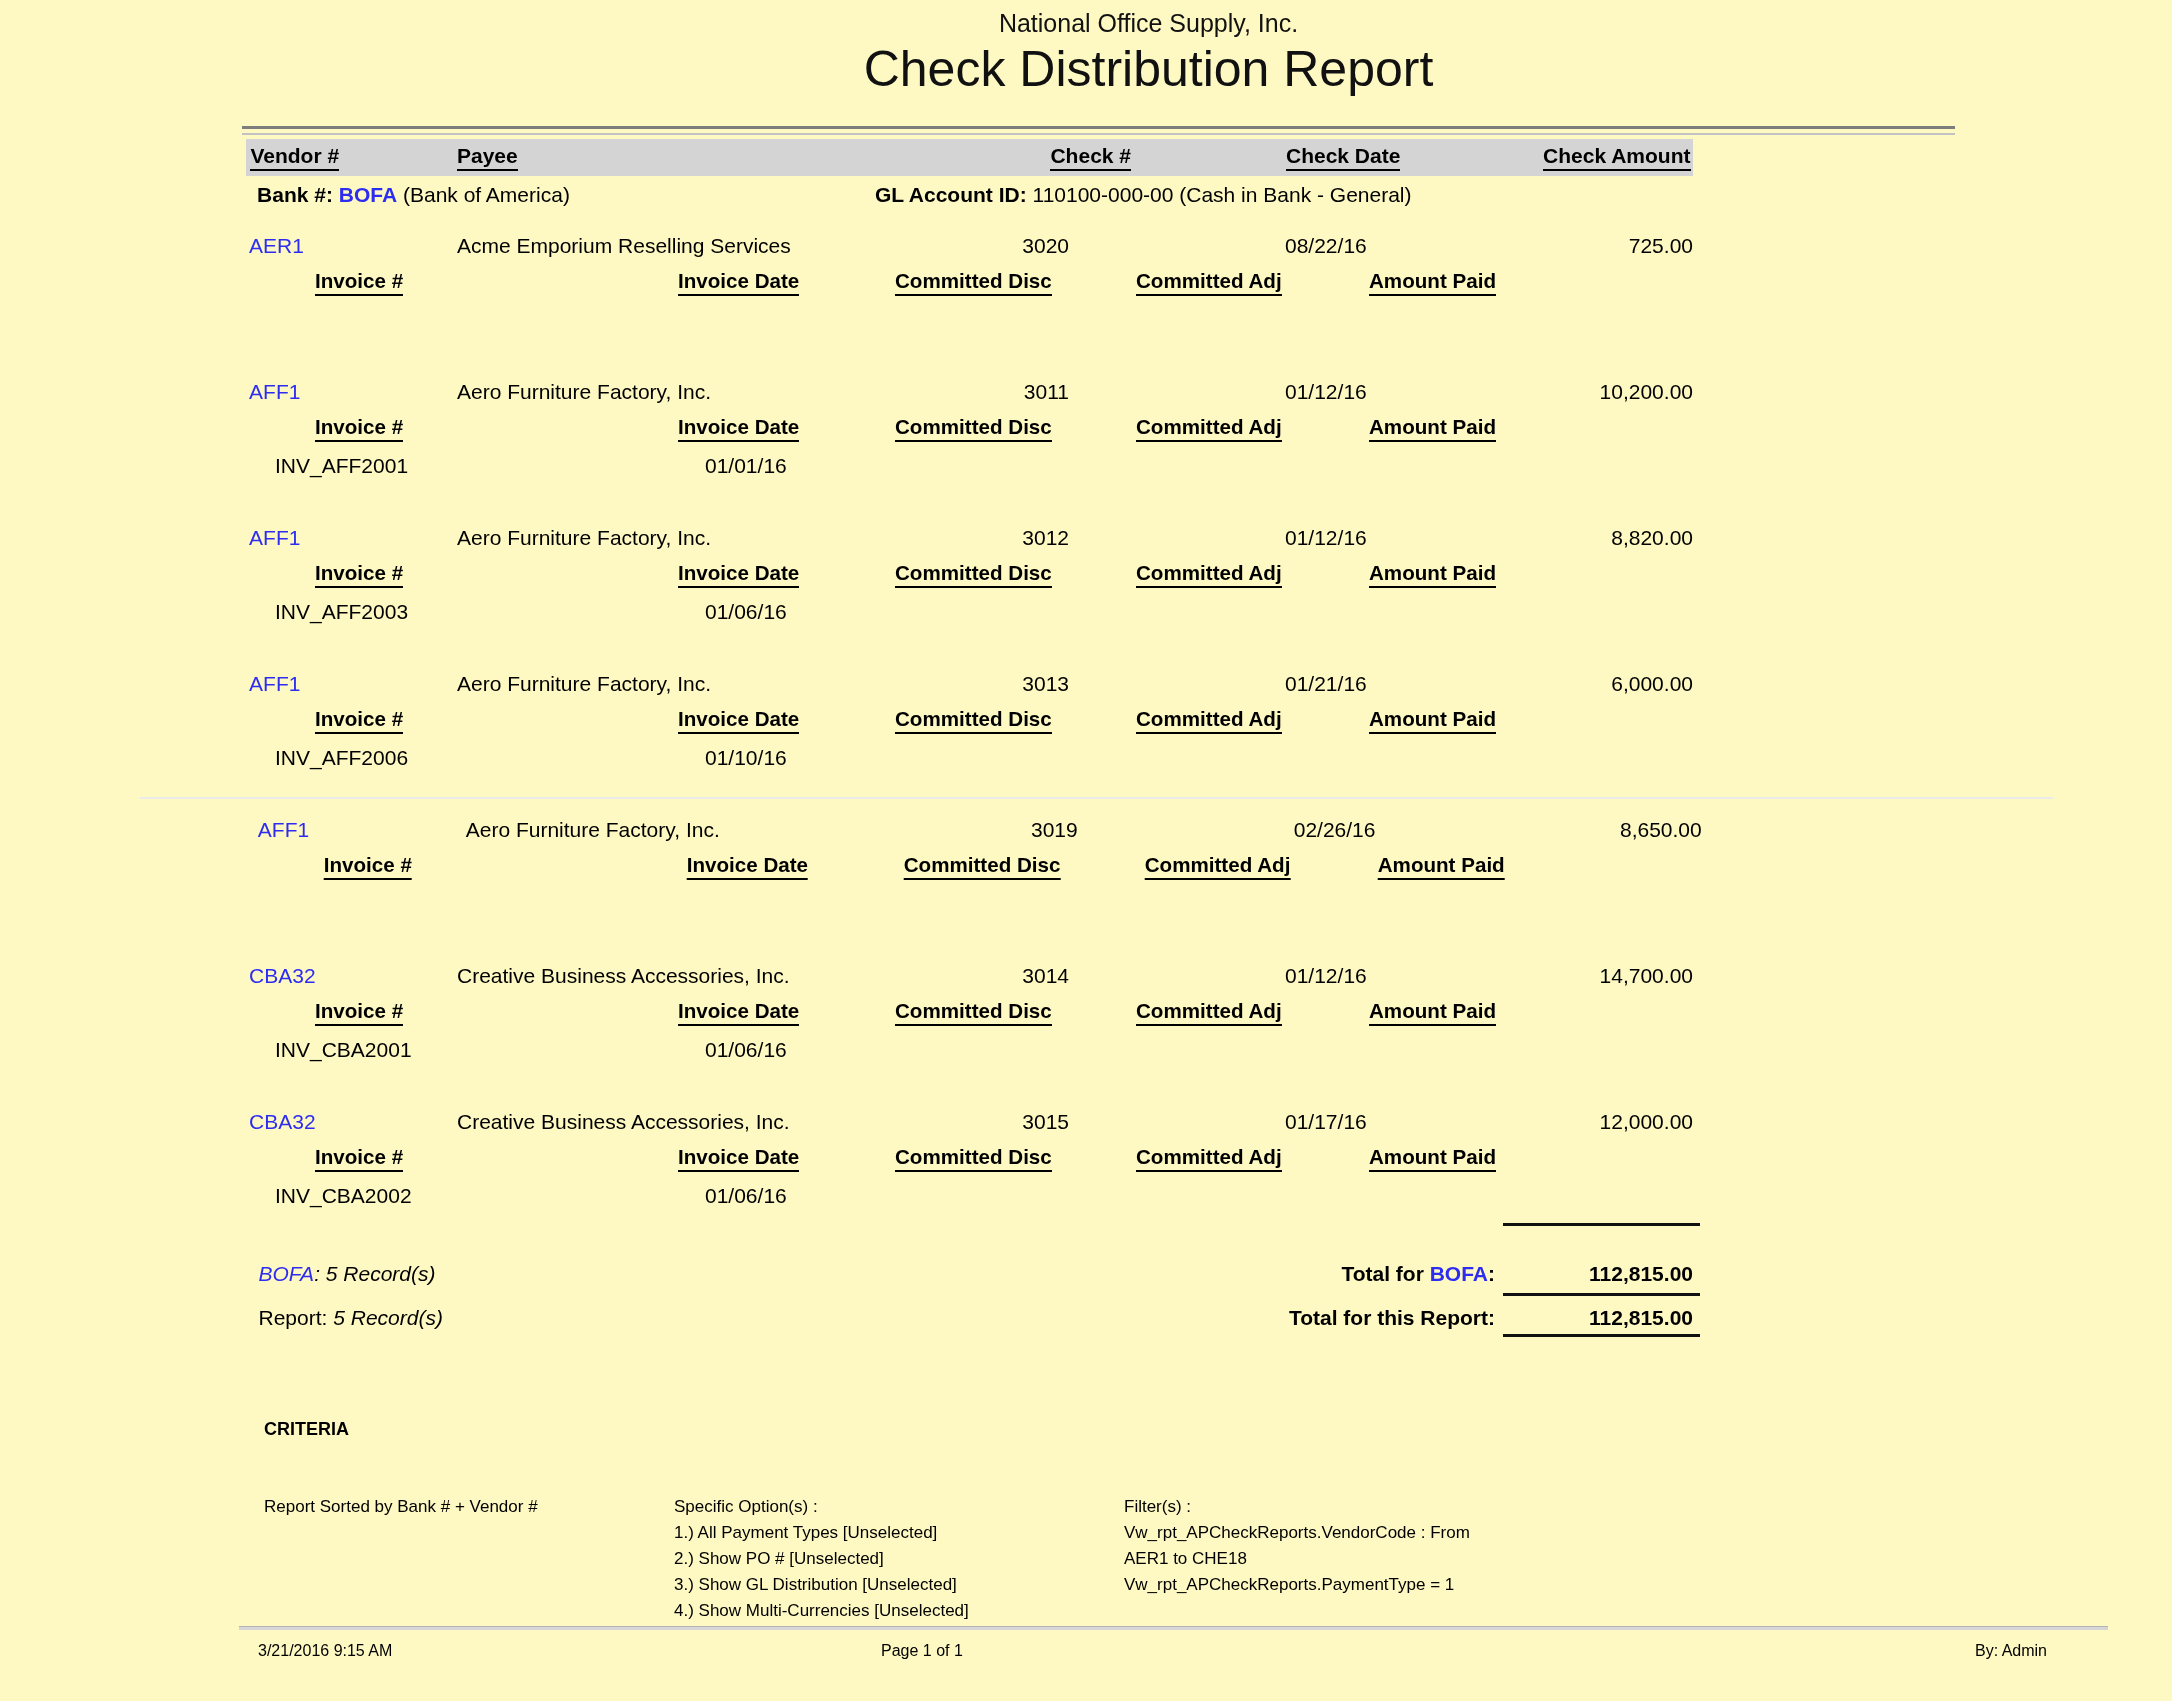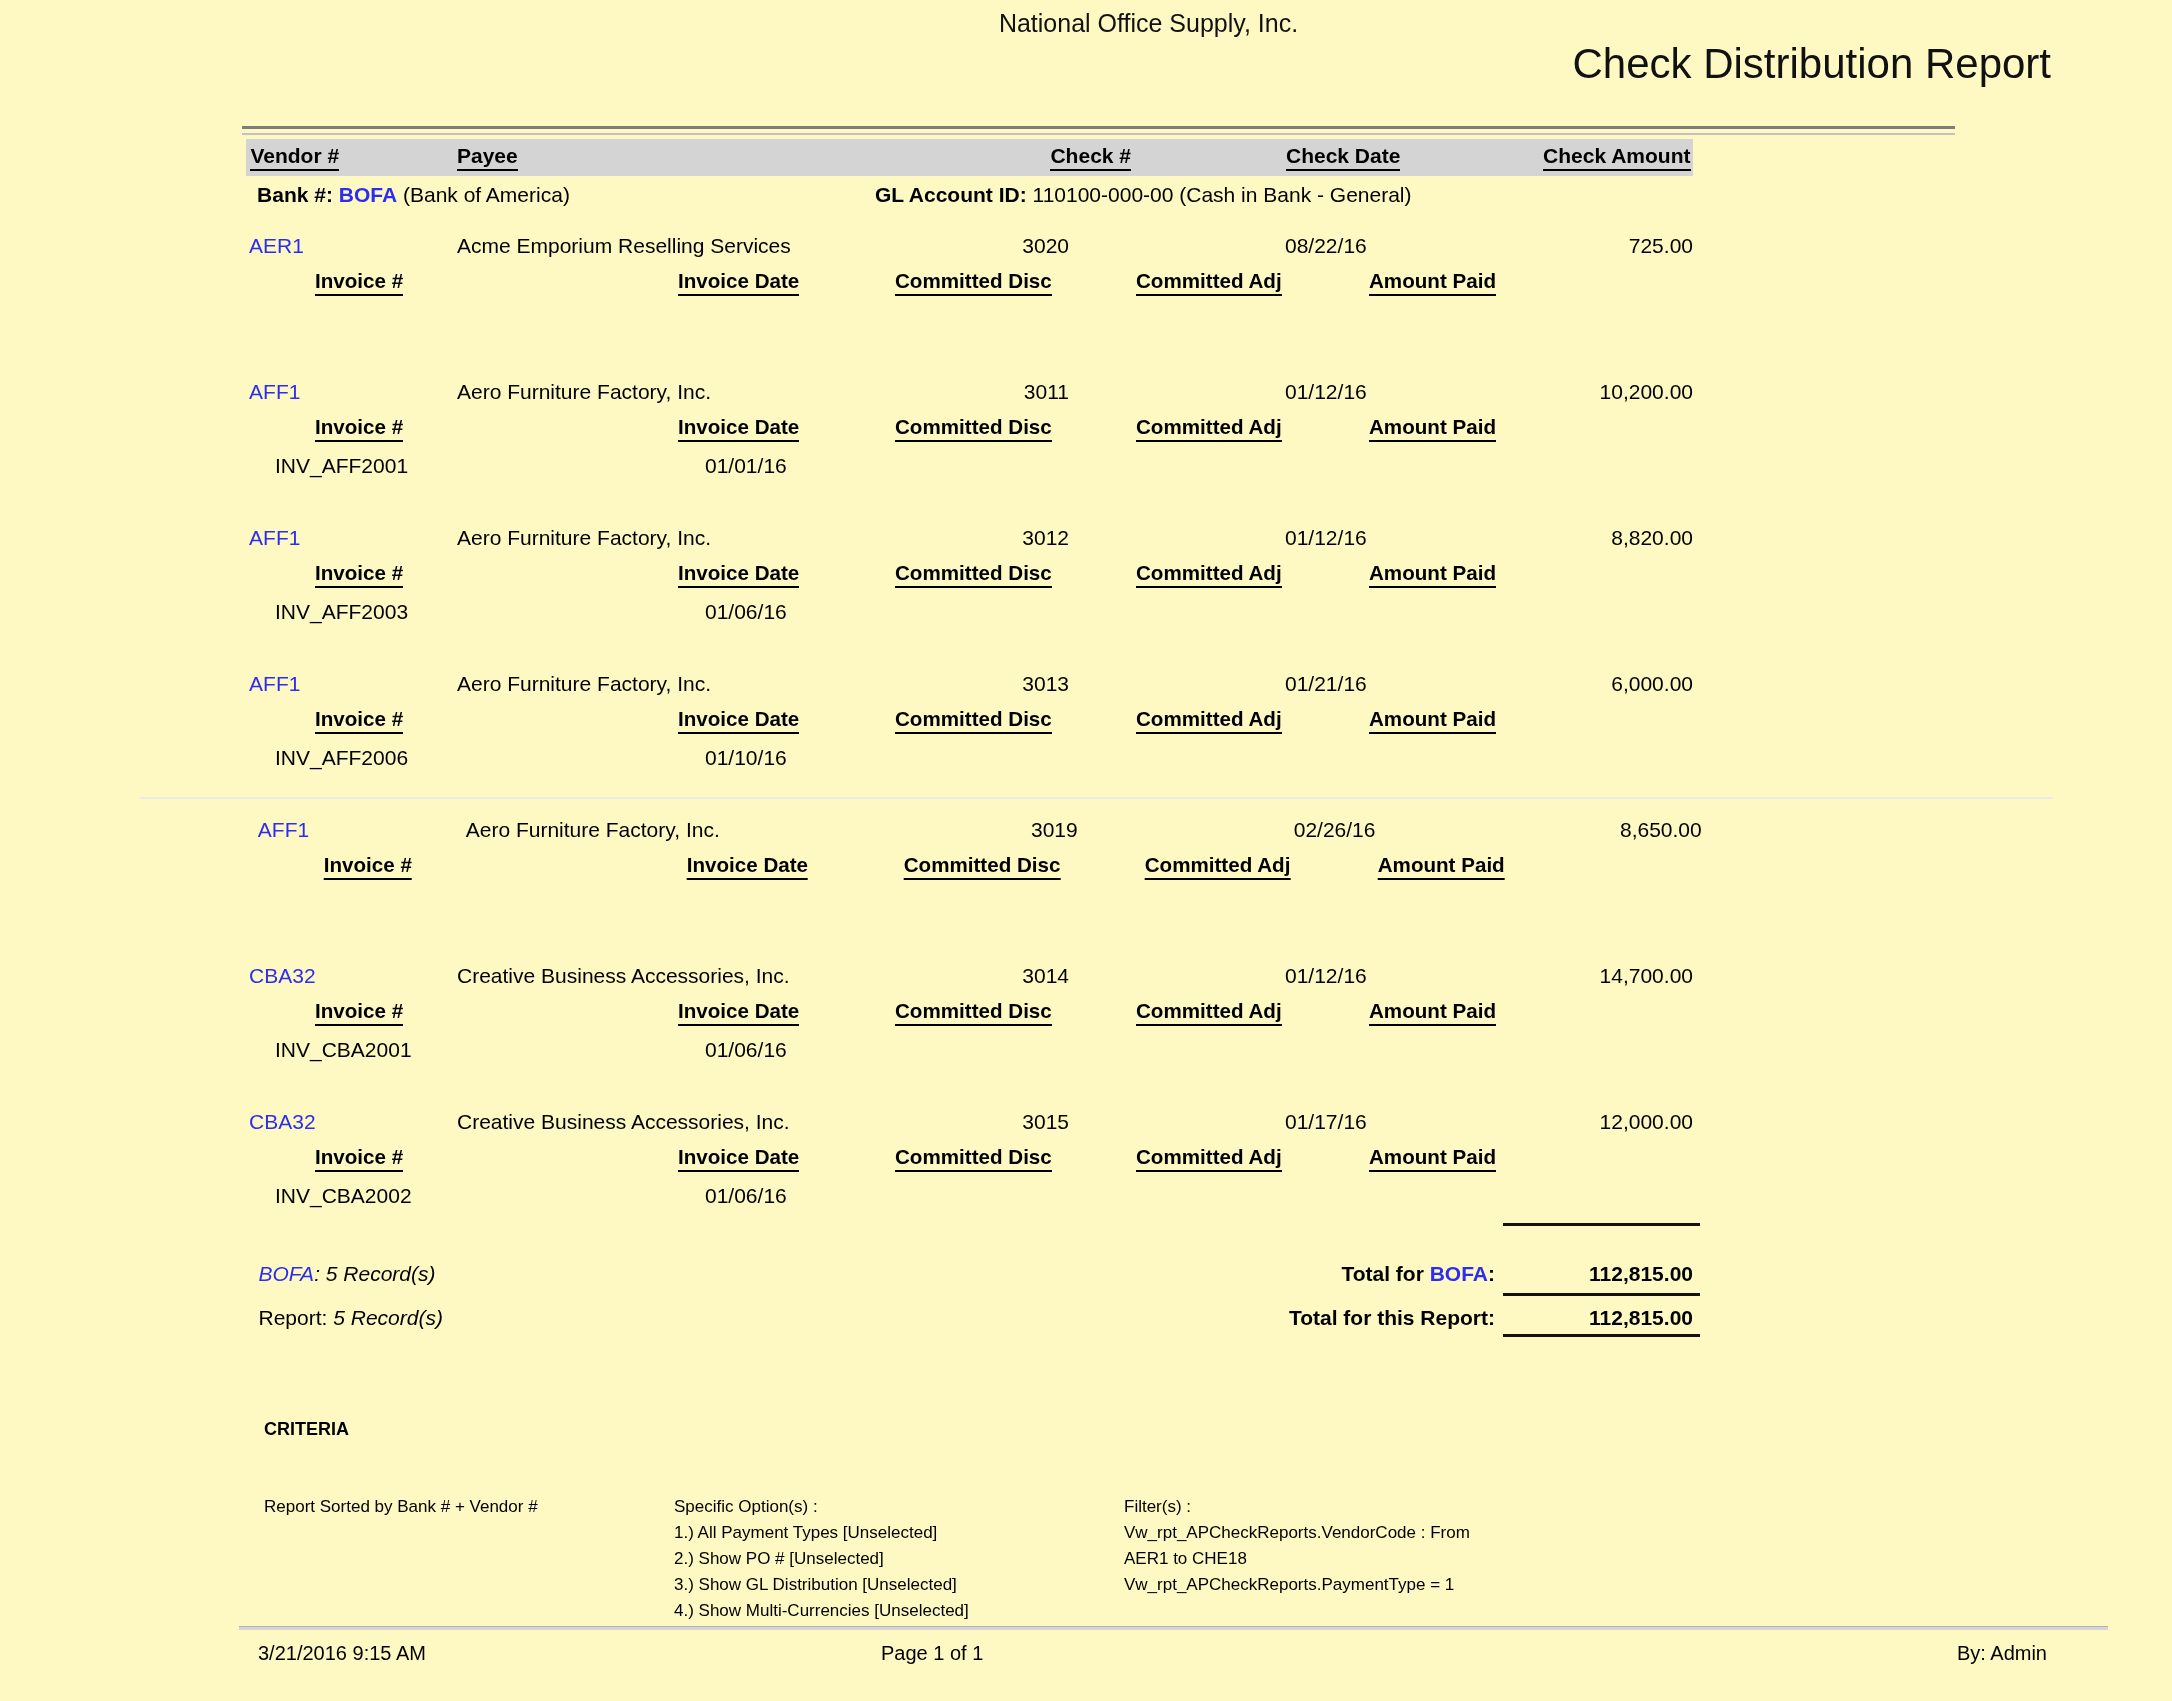--- a/index.html
+++ b/index.html
@@ -1,19 +1,19 @@
 <!DOCTYPE html>
 <html style="font-size:10px"><head>
 <meta charset="utf-8">
 <style>
   html,body{margin:0;padding:0;background:#fff;}
   .page{position:relative;width:2172px;height:1701px;background:#fef9c3;overflow:hidden;
         font-family:"Liberation Sans",sans-serif;color:#000;font-size:21px;}
   .company{position:absolute;top:8.7px;left:246px;width:1805px;text-align:center;font-size:25px;color:#111;}
-  .report-title{position:absolute;top:40px;left:246px;width:1805px;text-align:right;font-size:42px;color:#111;}
+  .report-title{position:absolute;top:40px;left:246px;width:1805px;text-align:center;font-size:50px;color:#111;}
   .rule-a{position:absolute;top:126px;left:242px;width:1713px;height:2.5px;background:#7d7d7d;}
   .rule-b{position:absolute;top:133px;left:242px;width:1713px;height:1.9px;background:#c2c2c2;}
   .colheaders{position:absolute;top:139px;left:246px;width:1447px;height:37px;background:#d4d4d4;}
   .colheaders span{position:absolute;bottom:5px;font-weight:bold;border-bottom:2.5px solid #000;padding-bottom:1.2px;white-space:nowrap;}
   .ch-vendor{left:4.4px;}
   .ch-payee{left:211px;}
   .ch-check{right:562px;}
   .ch-date{left:1040px;}
   .ch-amount{right:2.5px;}
   .bankline{position:absolute;top:183px;left:254px;width:1447px;height:27.4px;white-space:nowrap;}
@@ -50,21 +50,21 @@
   .tot-left-plain{position:absolute;left:12.5px;top:0;}
   .tot-label{position:absolute;right:198px;top:0;font-weight:bold;text-align:right;}
   .tot-amount{position:absolute;right:0;top:0;font-weight:bold;text-align:right;}
   .criteria-head{position:absolute;top:1419px;left:264px;font-size:18px;font-weight:bold;}
   .crit-col{position:absolute;top:1497px;font-size:17px;}
   .crit-col div{height:26px;white-space:nowrap;}
   .crit-sorted{left:264px;}
   .crit-options{left:674px;}
   .crit-filters{left:1124px;}
   .footrule{position:absolute;top:1626px;left:239px;width:1869px;height:2.5px;background:#d6d6d6;border-top:0.6px solid #b3b3b3;}
-  .footer{position:absolute;top:1642px;left:0;width:2172px;height:27.4px;font-size:20px;}
+  .footer{position:absolute;top:1642px;left:0;width:2172px;height:27.4px;font-size:16px;}
   .ft-date{position:absolute;left:258px;}
   .ft-page{position:absolute;left:881px;}
   .ft-by{position:absolute;right:125px;}
 </style>
 </head>
 <body>
 
 <div class="page">
 
   <div class="company">National Office Supply, Inc.</div>

